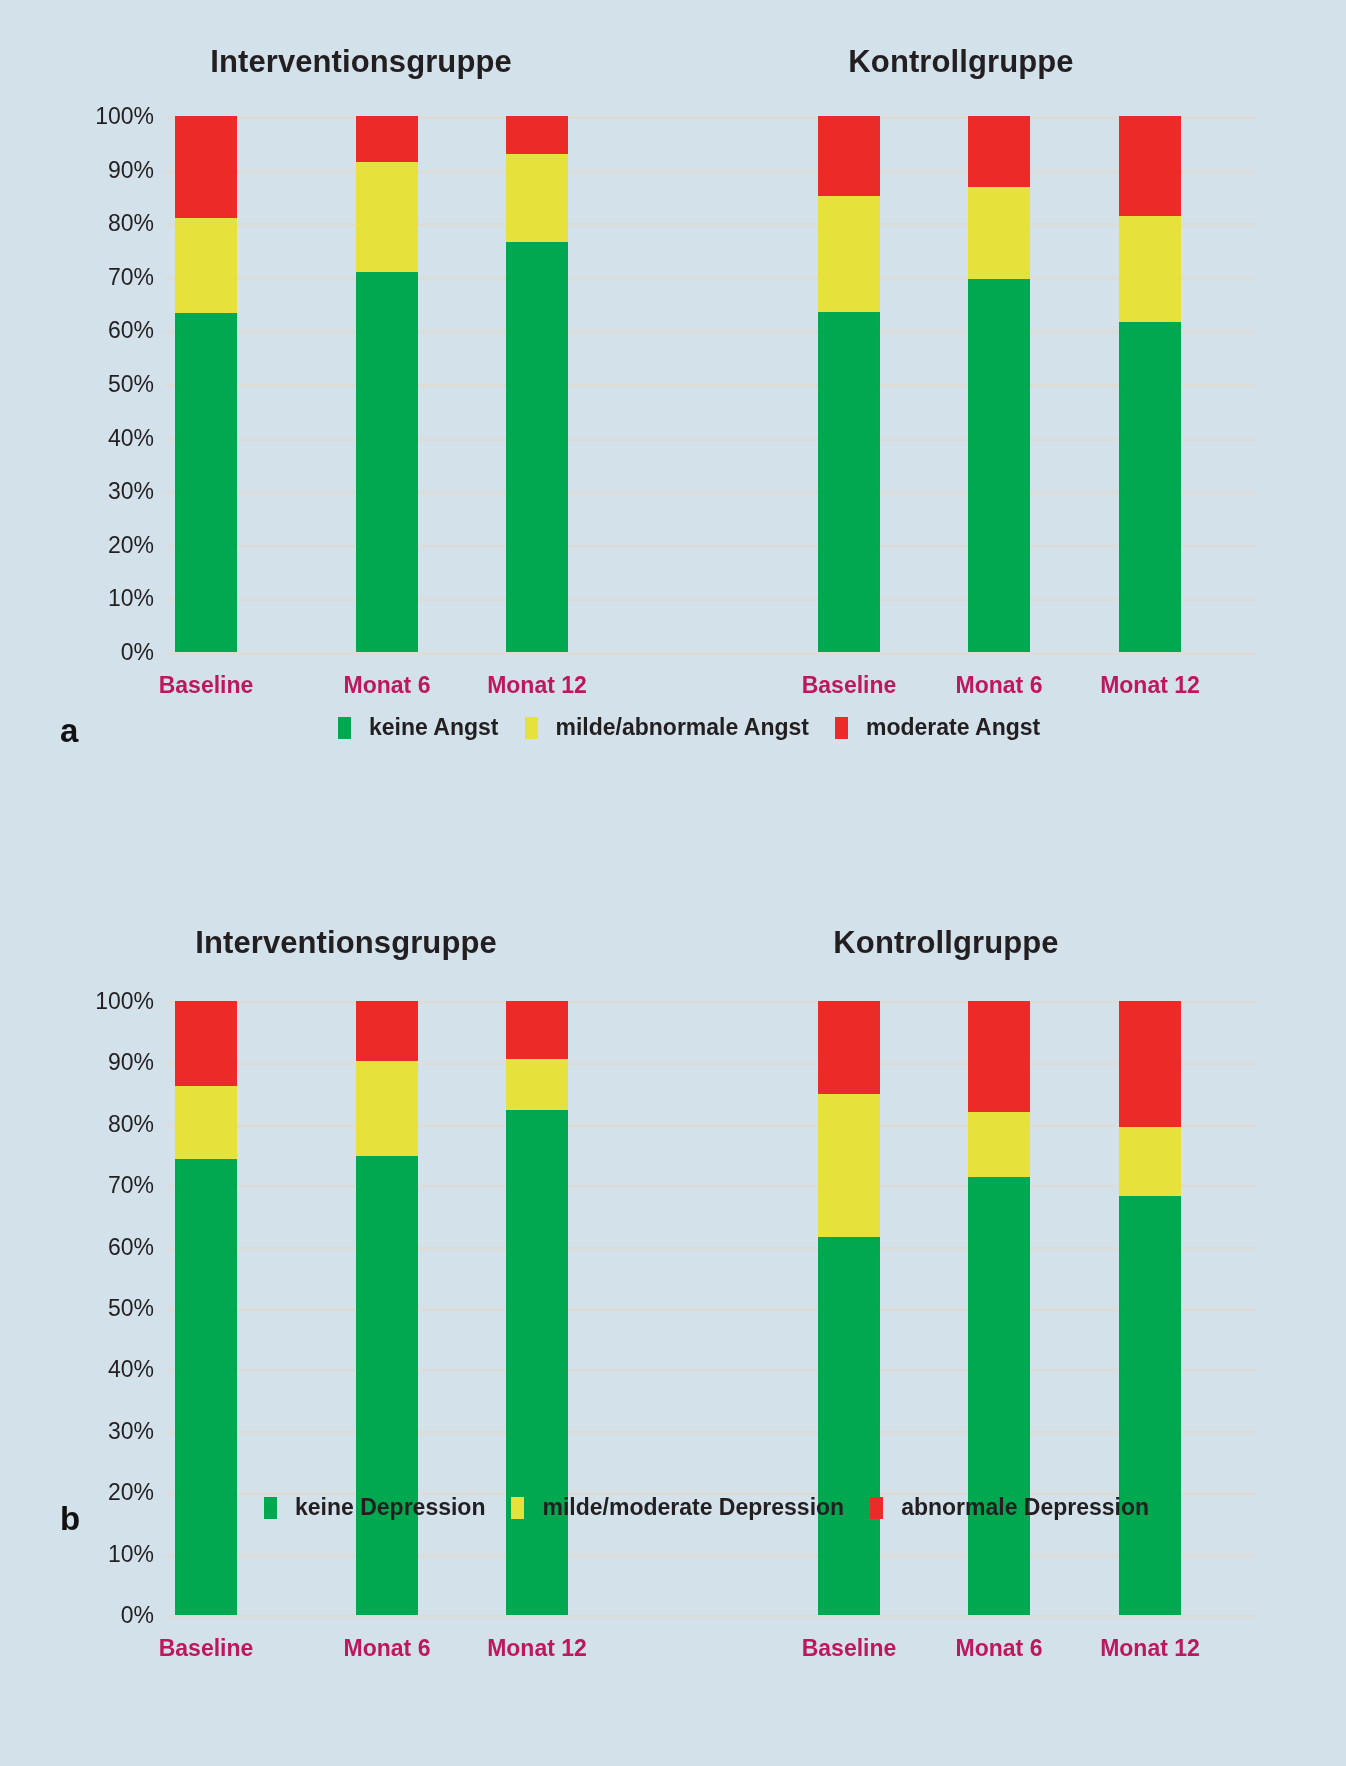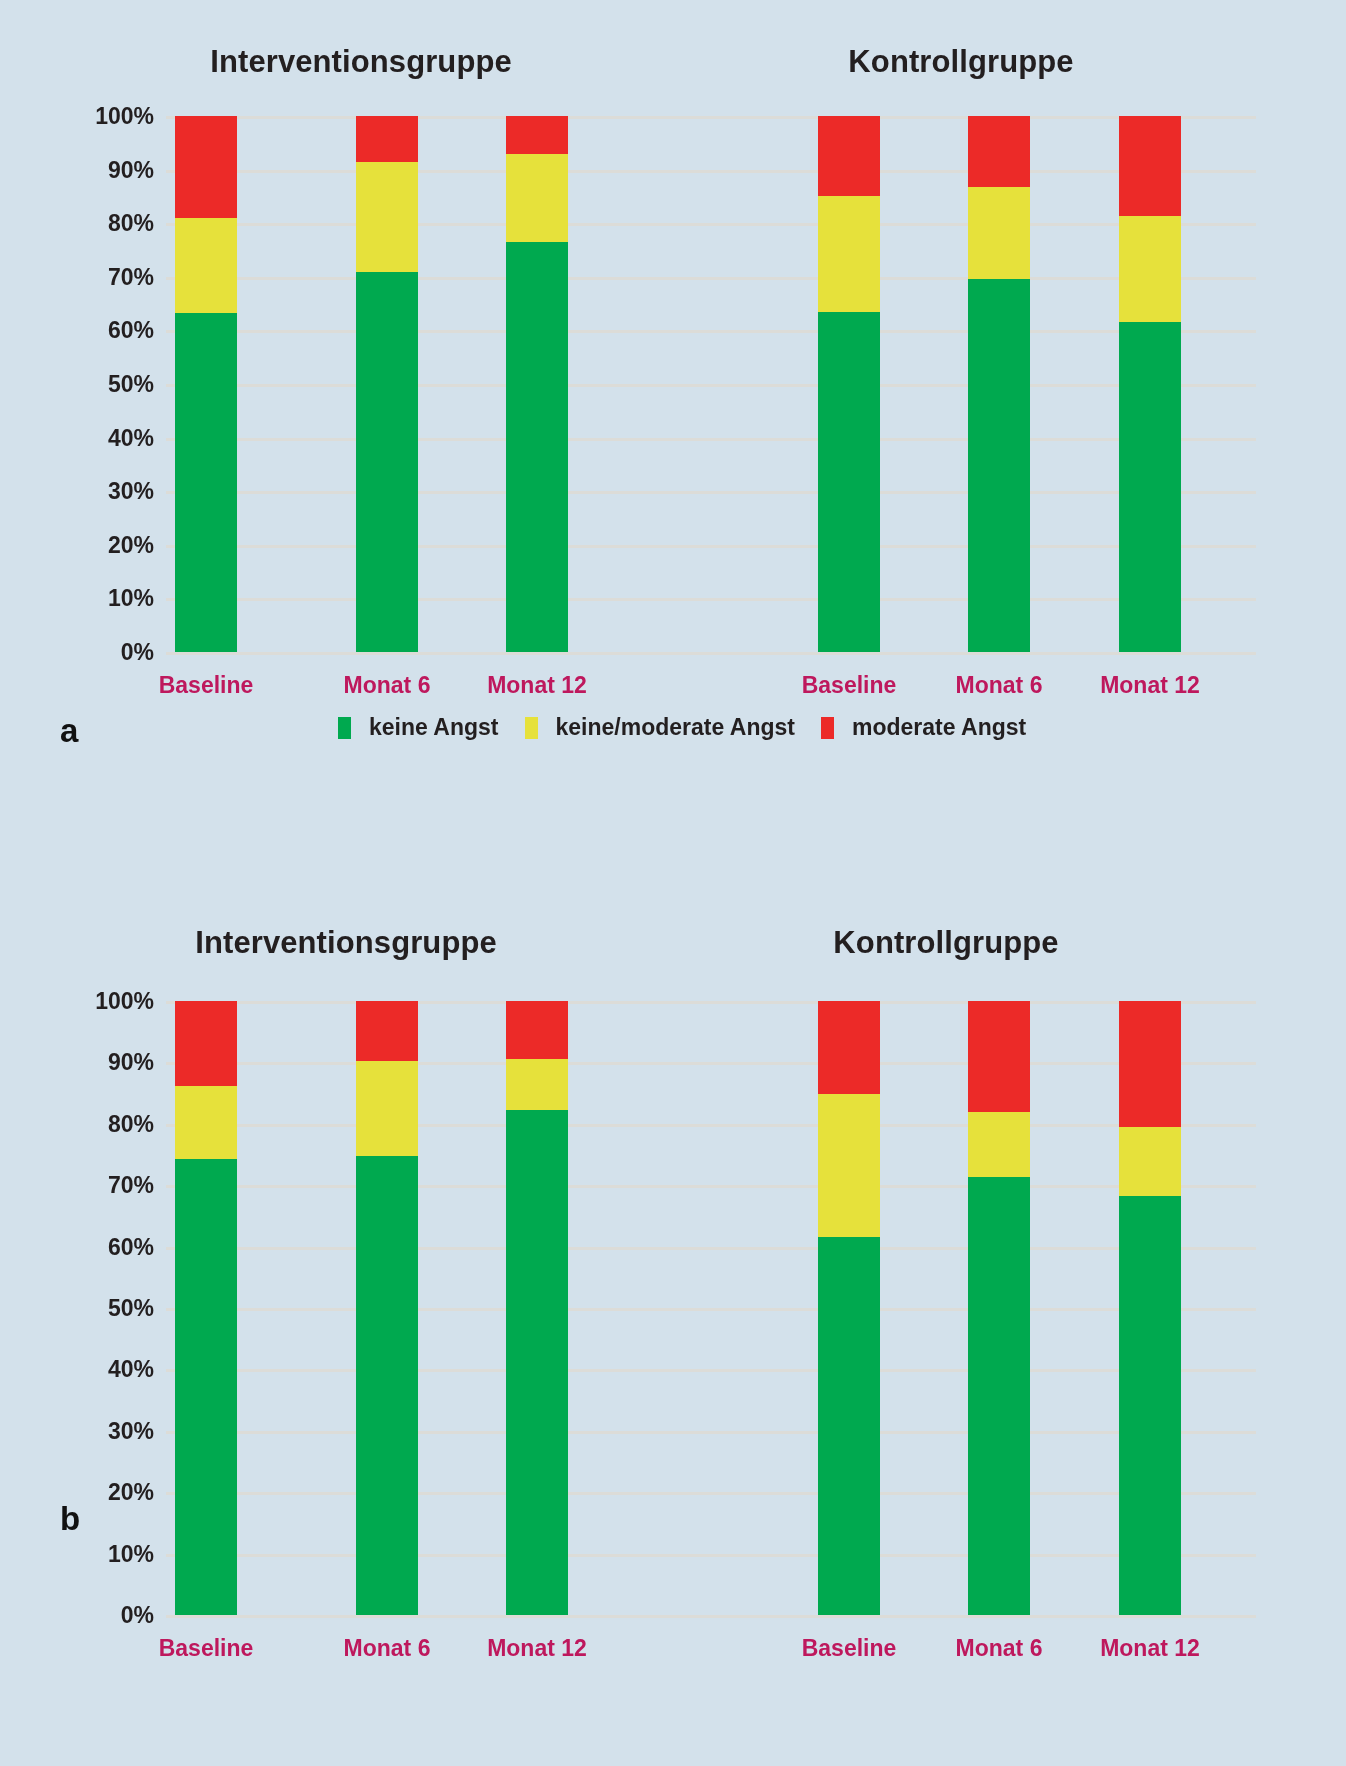--- a/index.html
+++ b/index.html
@@ -35,21 +35,21 @@
   .gridline{
     position:absolute;left:0;width:100%;
     height:3px;background:#dcdcd8;
   }
 
   
   .ylabels{position:absolute;left:0;width:148px;}
   .ylabel{
     position:absolute;right:10px;
     transform:translateY(-50%);
-    font-size:23px;font-weight:700;color:#231f20;
+    font-size:23px;font-weight:400;color:#231f20;
     white-space:nowrap;
   }
 
   
   .bars{position:absolute;left:0;top:0;right:0;bottom:0;}
   .bar{position:absolute;bottom:0;width:62px;}
   .seg{position:absolute;left:0;width:100%;}
   .seg-green{background:#00a94f;}
   .seg-yellow{background:#e6e13b;}
   .seg-red{background:#ec2a28;}
@@ -160,21 +160,21 @@
 
   <div class="panel-letter" id="a-letter" style="left: 44px; top: 712px;">a</div>
 
   <div class="legend" id="a-legend" style="top: 714px; left: 322px;">
       <div class="legend-item">
         <span class="swatch" style="background: rgb(0, 169, 79);"></span>
         <span class="legend-label">keine Angst</span>
       </div>
       <div class="legend-item">
         <span class="swatch" style="background: rgb(230, 225, 59);"></span>
-        <span class="legend-label">keine/moderate Angst</span>
+        <span class="legend-label">milde/abnormale Angst</span>
       </div>
       <div class="legend-item">
         <span class="swatch" style="background: rgb(236, 42, 40);"></span>
         <span class="legend-label">moderate Angst</span>
       </div>
     </div>
 </section>
 
 <section class="panel" id="panel-b">
   <div class="group-title" id="b-title-0" style="top: 45px; left: 130px; width: 400px;">Interventionsgruppe</div>
@@ -246,13 +246,27 @@
       <div class="xlabel" style="left: 40px;">Baseline</div>
       <div class="xlabel" style="left: 221px;">Monat 6</div>
       <div class="xlabel" style="left: 371px;">Monat 12</div>
       <div class="xlabel" style="left: 683px;">Baseline</div>
       <div class="xlabel" style="left: 833px;">Monat 6</div>
       <div class="xlabel" style="left: 984px;">Monat 12</div>
     </div>
 
   <div class="panel-letter" id="b-letter" style="left: 44px; top: 620px;">b</div>
 
+  <div class="legend" id="b-legend" style="top: 614px; left: 248px;">
+      <div class="legend-item">
+        <span class="swatch" style="background: rgb(0, 169, 79);"></span>
+        <span class="legend-label">keine Depression</span>
+      </div>
+      <div class="legend-item">
+        <span class="swatch" style="background: rgb(230, 225, 59);"></span>
+        <span class="legend-label">milde/moderate Depression</span>
+      </div>
+      <div class="legend-item">
+        <span class="swatch" style="background: rgb(236, 42, 40);"></span>
+        <span class="legend-label">abnormale Depression</span>
+      </div>
+    </div>
 </section>
 
 </body></html>

